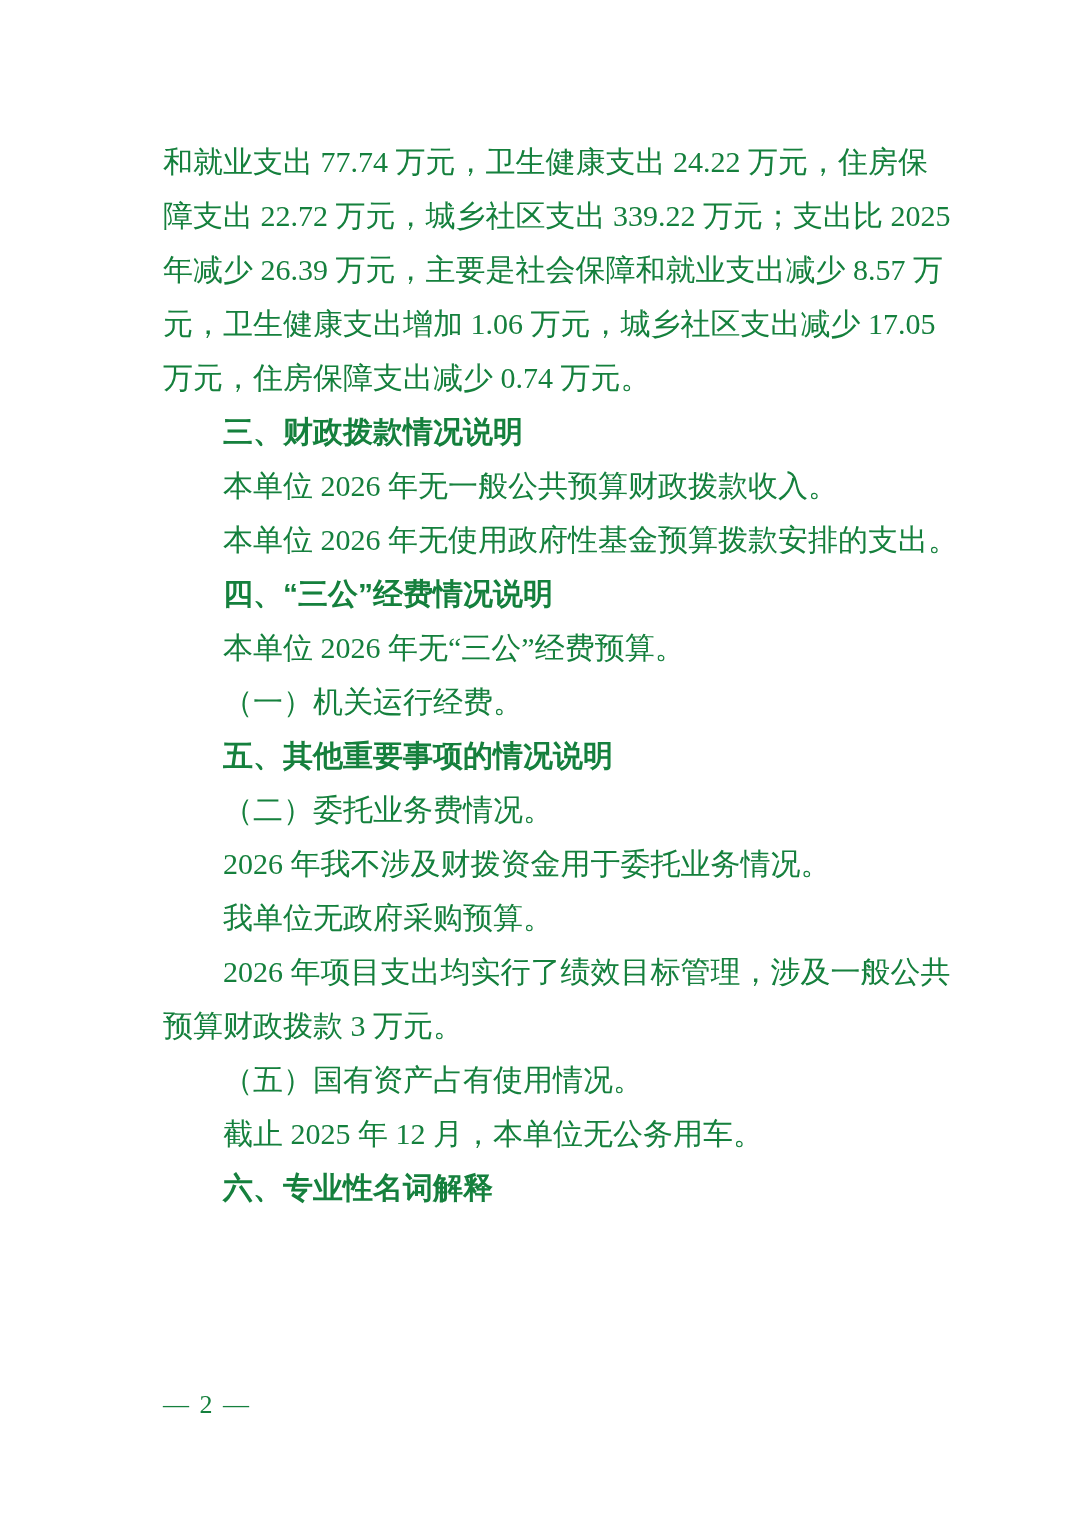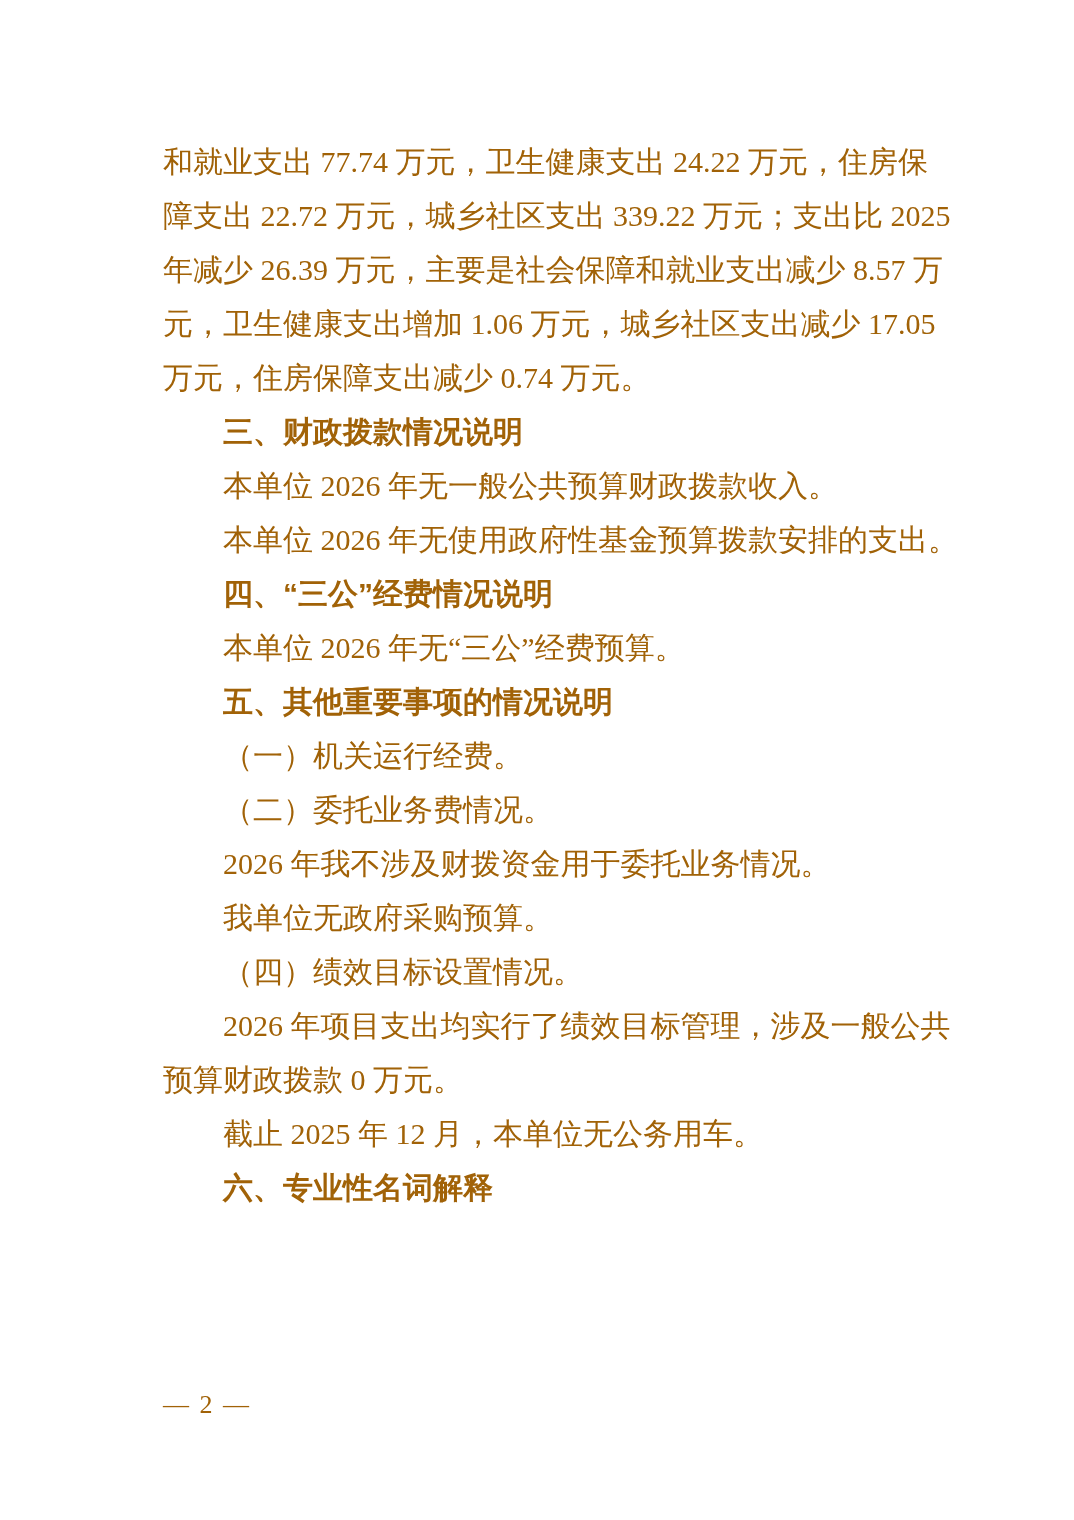--- a/index.html
+++ b/index.html
@@ -5,21 +5,21 @@
   html, body {
     margin: 0;
     padding: 0;
     background: #ffffff;
   }
   .page {
     position: relative;
     width: 1074px;
     height: 1520px;
     background: #ffffff;
-    color: #a16207;
+    color: #15803d;
     font-family: "Liberation Serif", serif;
     overflow: hidden;
   }
   .content {
     position: absolute;
     left: 163px;
     top: 135px;
     width: 752px;
     font-size: 30px;
     line-height: 54px;
@@ -64,26 +64,26 @@
     <div class="line fill">和就业支出 77.74 万元，卫生健康支出 24.22 万元，住房保</div>
     <div class="line fill">障支出 22.72 万元，城乡社区支出 339.22 万元；支出比 2025</div>
     <div class="line fill">年减少 26.39 万元，主要是社会保障和就业支出减少 8.57 万</div>
     <div class="line fill">元，卫生健康支出增加 1.06 万元，城乡社区支出减少 17.05</div>
     <div class="line">万元，住房保障支出减少 0.74 万元。</div>
     <div class="line h indent">三、财政拨款情况说明</div>
     <div class="line indent">本单位 2026 年无一般公共预算财政拨款收入。</div>
     <div class="line indent">本单位 2026 年无使用政府性基金预算拨款安排的支出。</div>
     <div class="line h indent">四、“三公”经费情况说明</div>
     <div class="line indent">本单位 2026 年无“三公”经费预算。</div>
+    <div class="line k indent">（一）机关运行经费。</div>
     <div class="line h indent">五、其他重要事项的情况说明</div>
-    <div class="line k indent">（一）机关运行经费。</div>
     <div class="line k indent">（二）委托业务费情况。</div>
     <div class="line k indent">2026 年我不涉及财拨资金用于委托业务情况。</div>
     <div class="line k indent">我单位无政府采购预算。</div>
-    <div class="line k indent">（四）绩效目标设置情况。</div>
     <div class="line k indent fill">2026 年项目支出均实行了绩效目标管理，涉及一般公共</div>
-    <div class="line k">预算财政拨款 0 万元。</div>
+    <div class="line k">预算财政拨款 3 万元。</div>
+    <div class="line k indent">（五）国有资产占有使用情况。</div>
     <div class="line k indent">截止 2025 年 12 月，本单位无公务用车。</div>
     <div class="line h indent">六、专业性名词解释</div>
   </div>
 
   <div class="footer">— 2 —</div>
 </div>
 
 </body></html>

